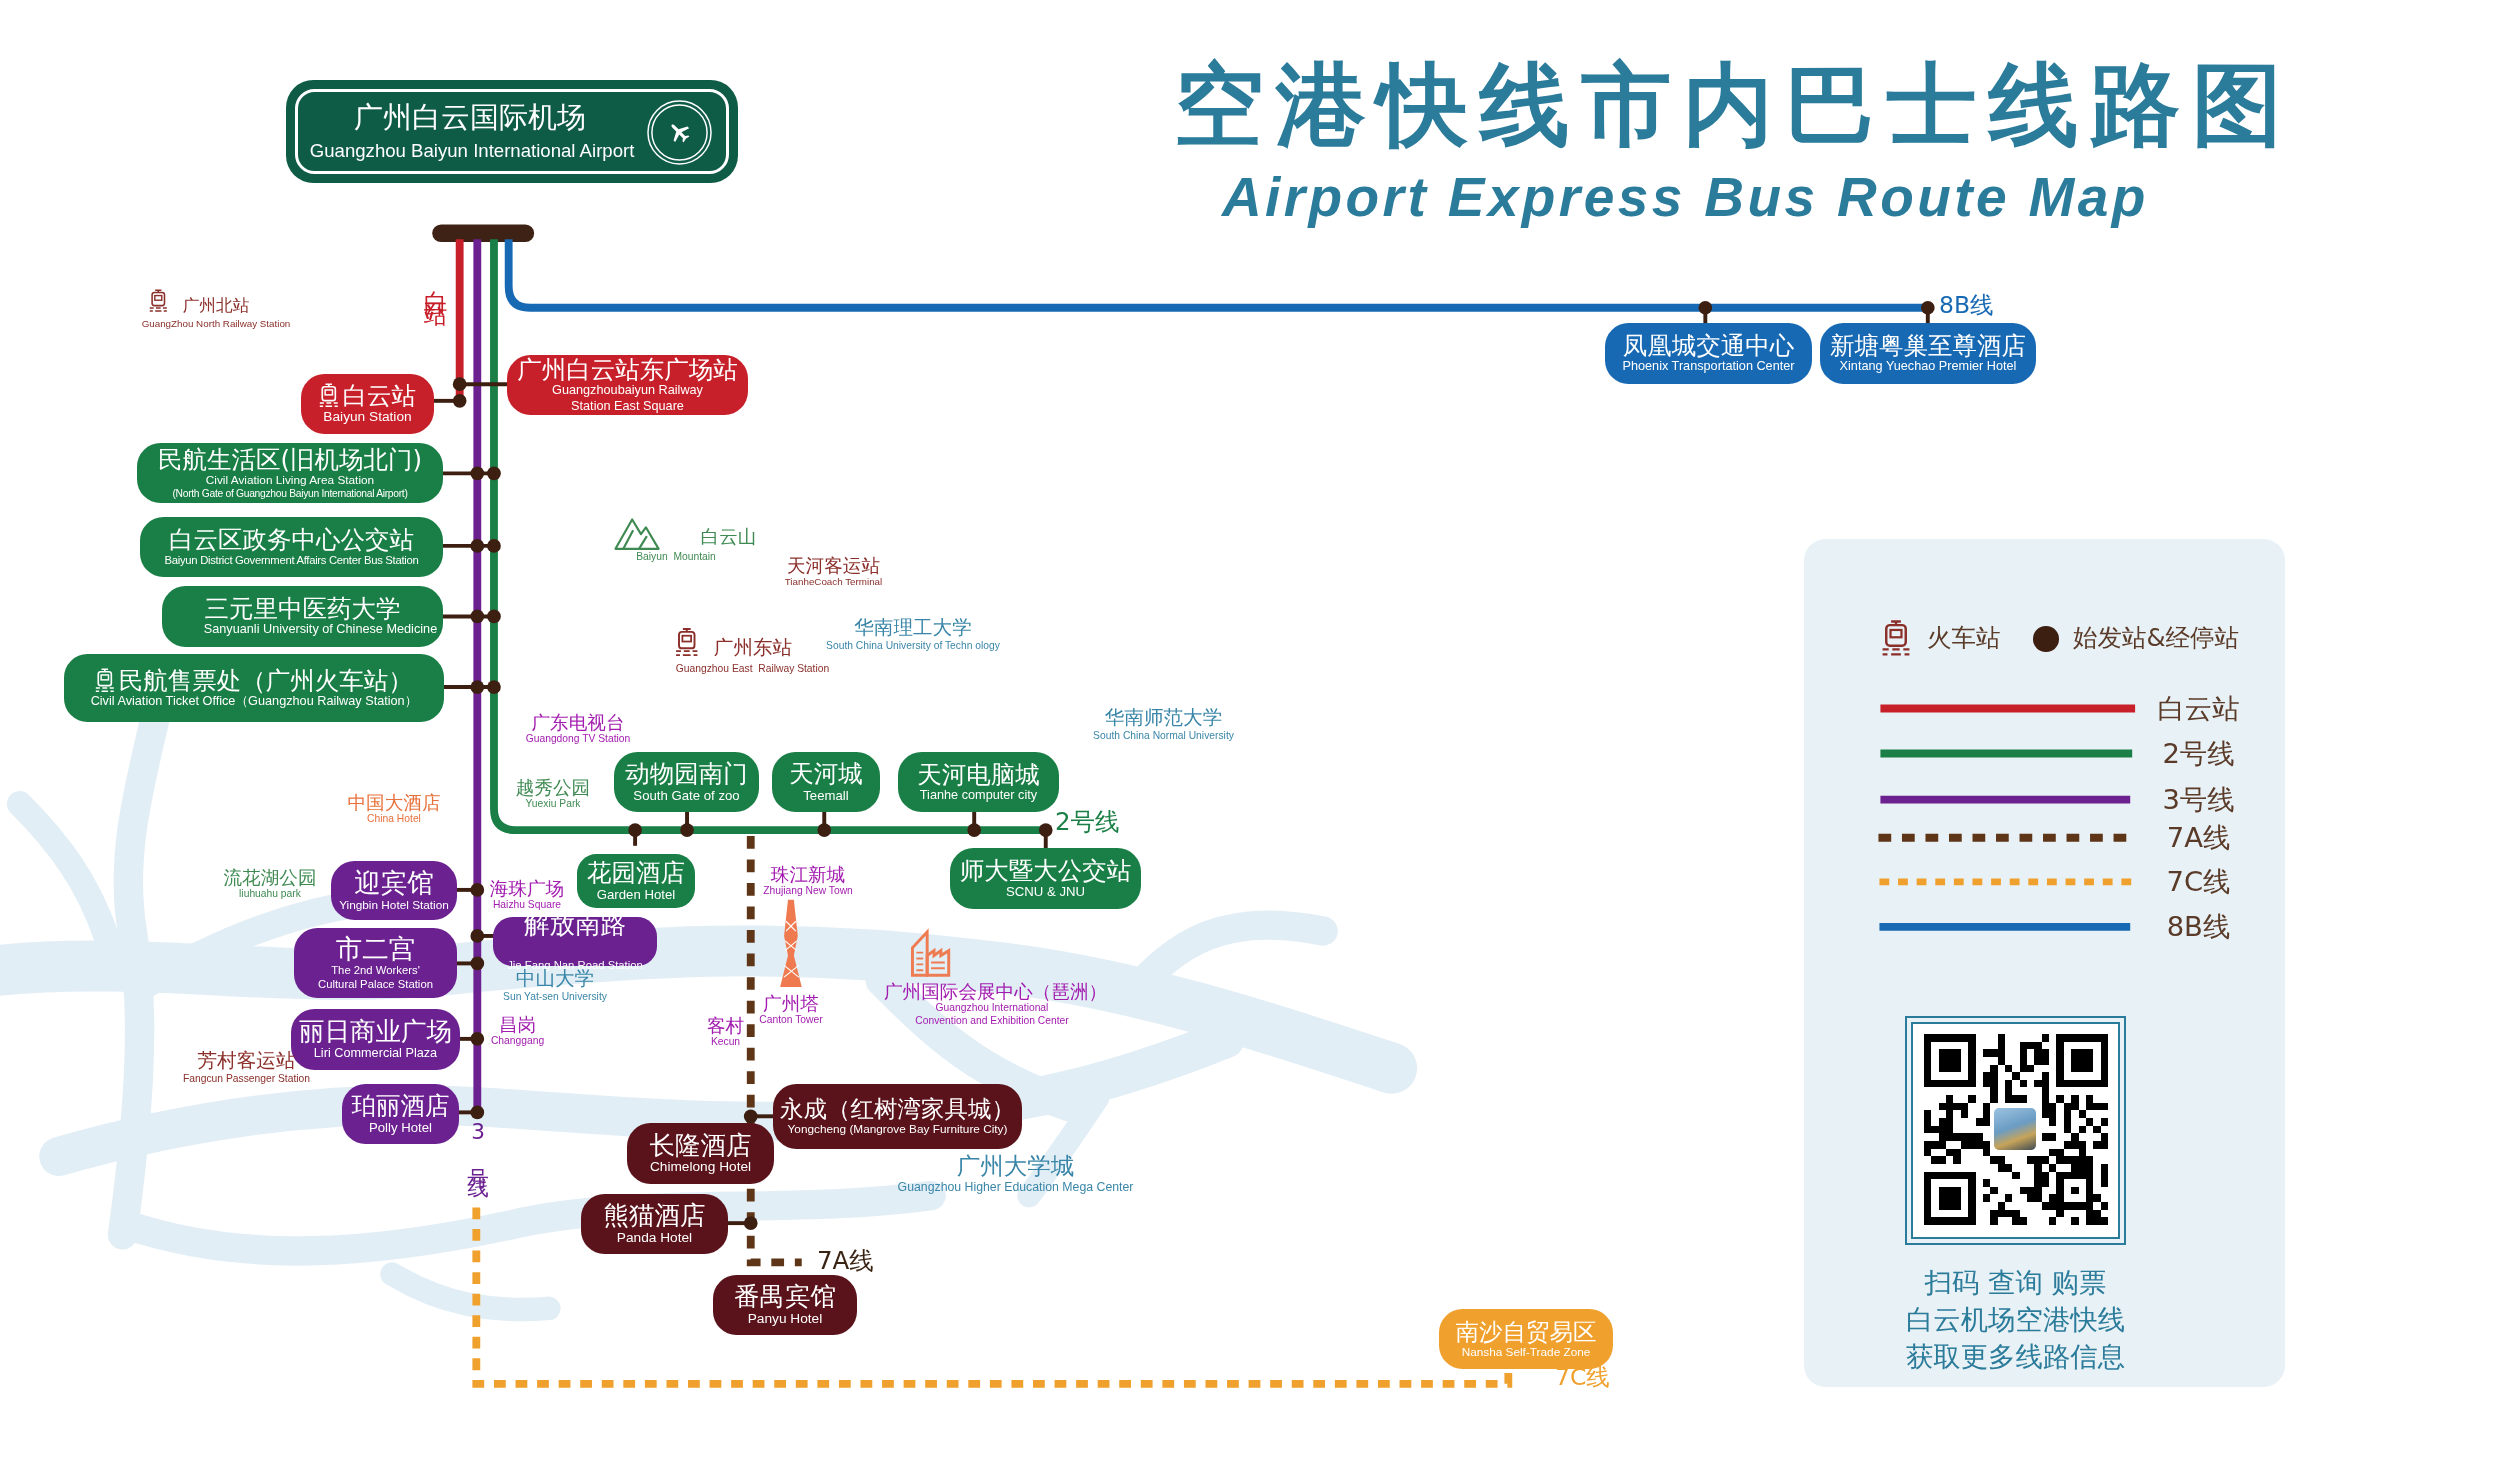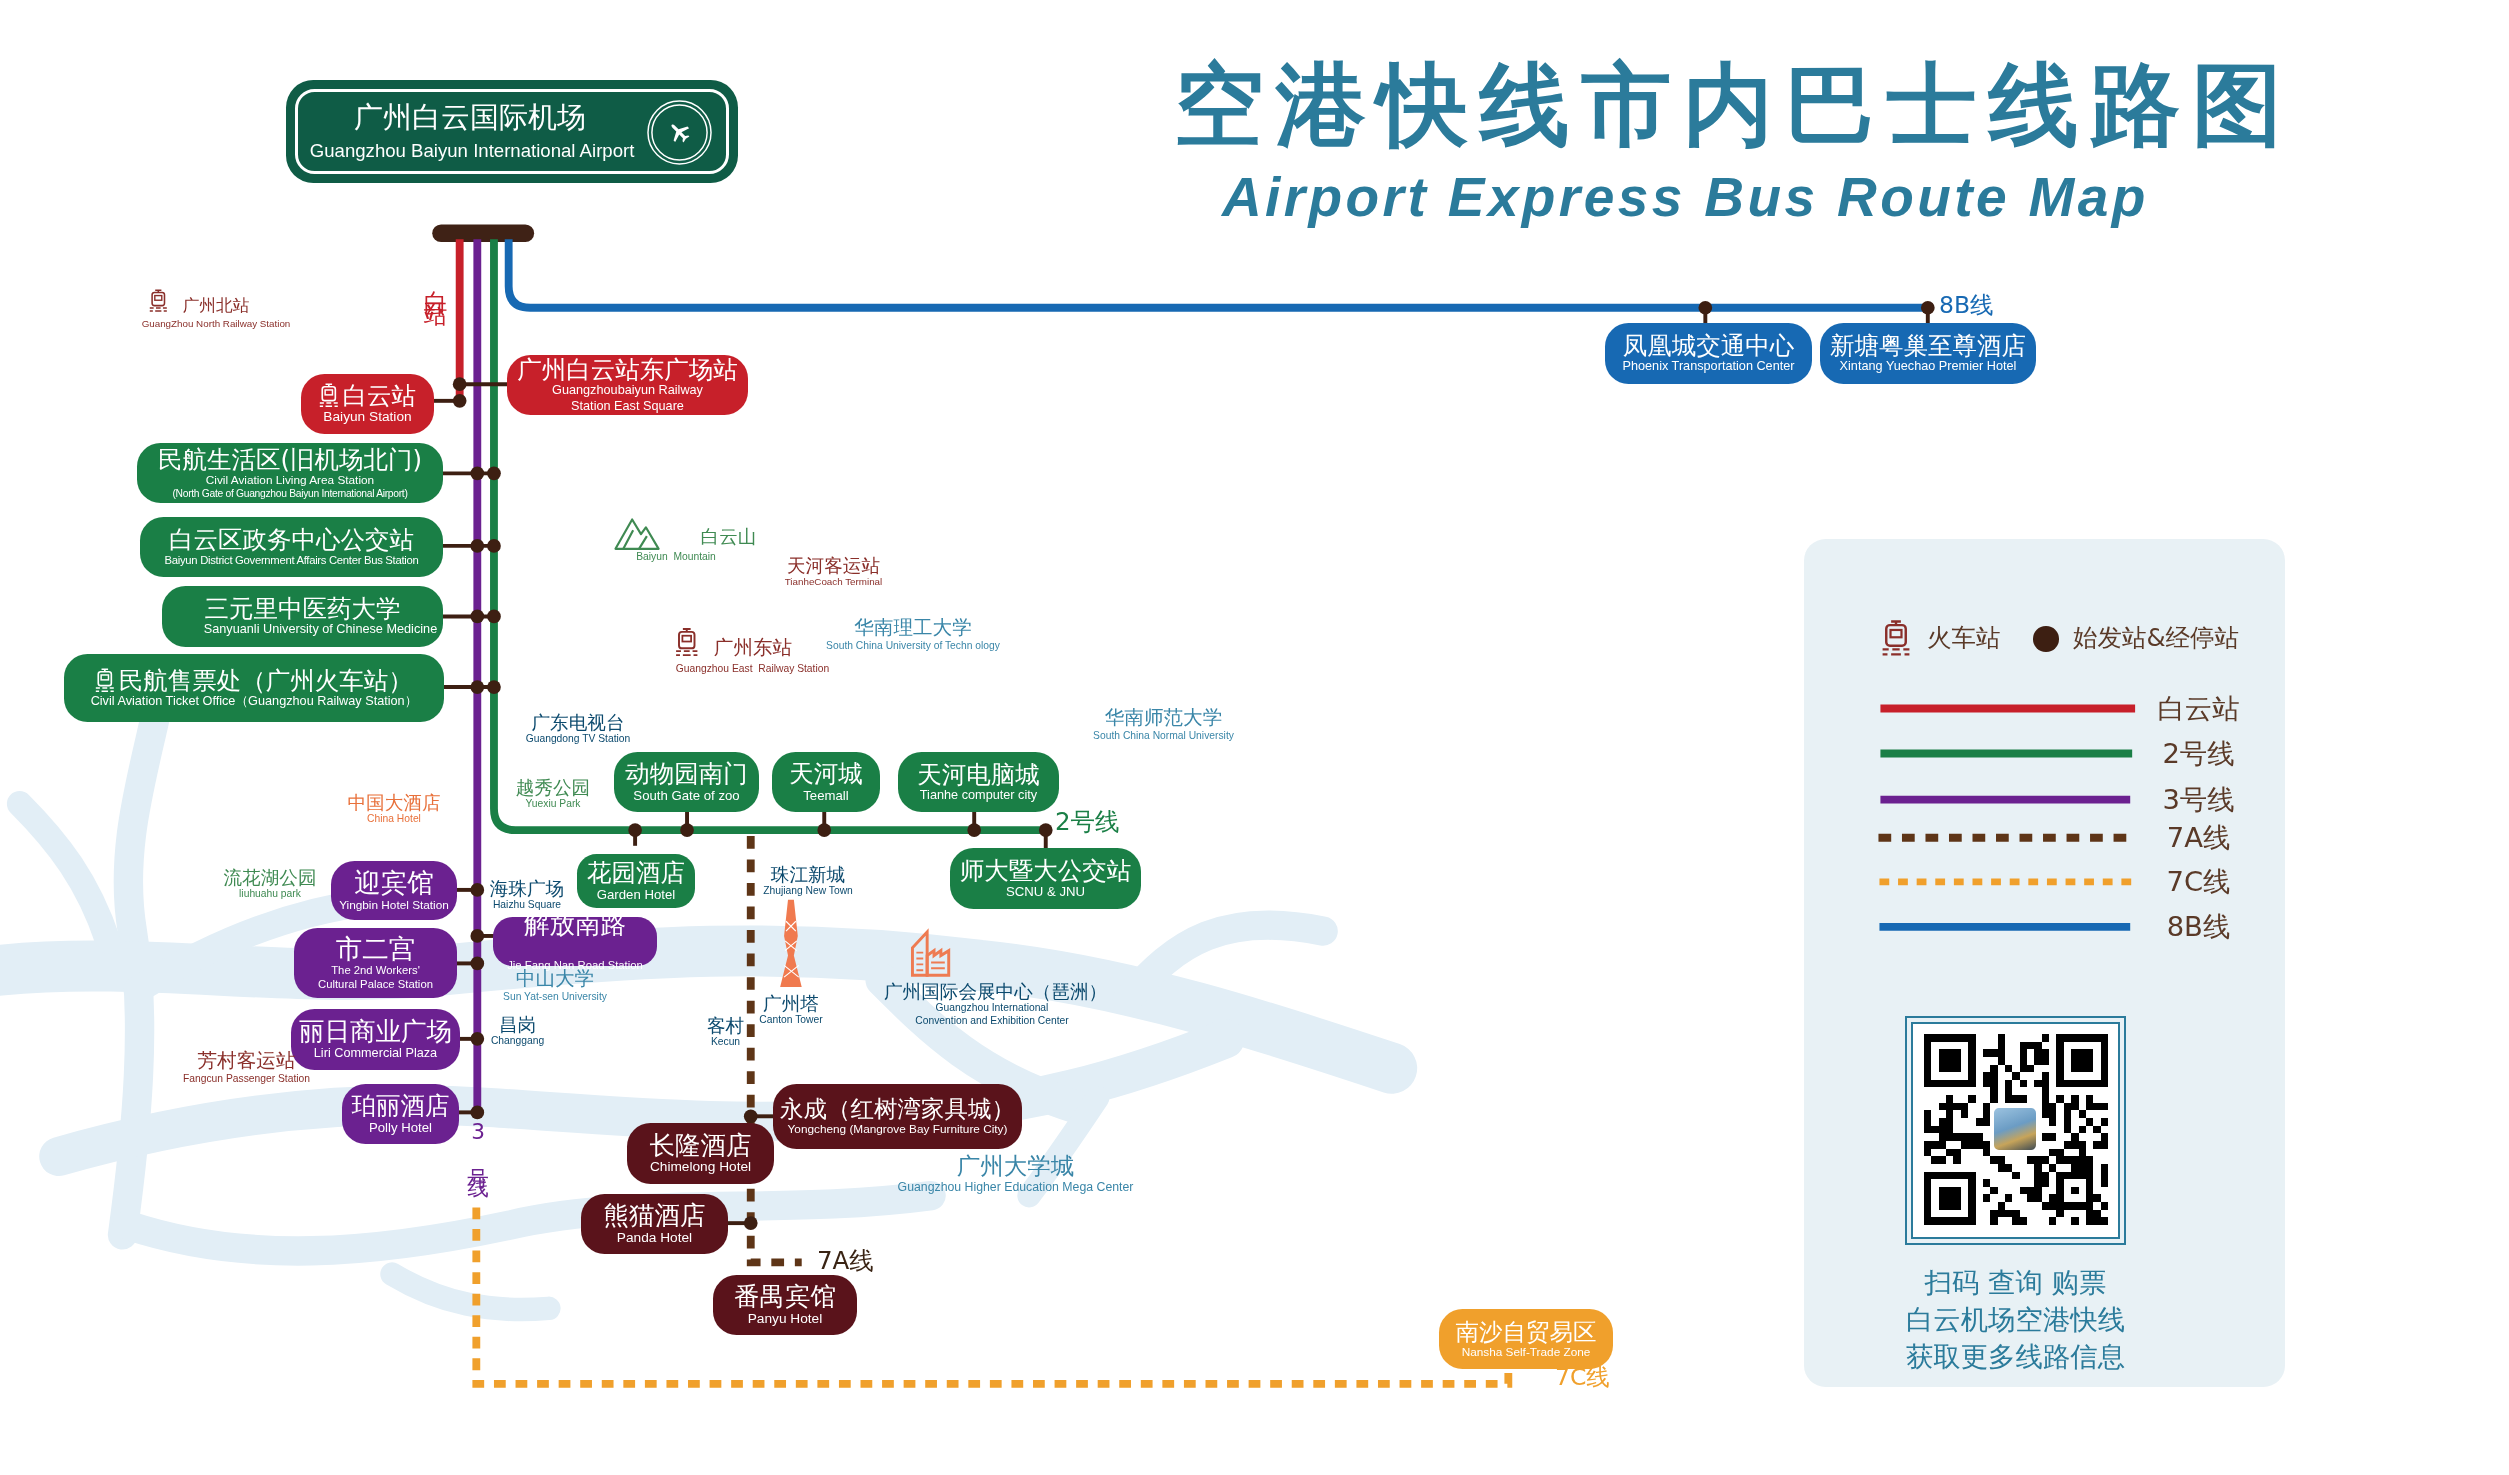--- a/index.html
+++ b/index.html
@@ -30,21 +30,21 @@
   .pill .cn{font-size:24.5px;line-height:1.12;white-space:nowrap;}
   .pill .en{font-family:"Liberation Sans", sans-serif;font-size:12.7px;line-height:1.22;white-space:nowrap;}
   .pill .cn-row{display:flex;align-items:center;gap:3.9px;}
   .pill .train{width:19.6px;height:27.4px;color:#fff;}
   .p-red{background:var(--red);} .p-green{background:var(--green);} .p-purple{background:var(--purple);}
   .p-maroon{background:var(--maroon);} .p-blue{background:var(--blue);} .p-orange{background:var(--orange);}
   
   .lm{position:absolute;text-align:center;white-space:nowrap;}
   .lm .cn{display:block;font-size:18.6px;line-height:1.15;}
   .lm .en{display:block;font-family:"Liberation Sans", sans-serif;font-size:10.3px;line-height:1.2;}
-  .c-rail{color:var(--rail);} .c-park{color:var(--park);} .c-uni{color:var(--uni);} .c-black{color:#0c4a6e;} .c-hotel{color:var(--hotel);}
+  .c-rail{color:var(--rail);} .c-park{color:var(--park);} .c-uni{color:var(--uni);} .c-black{color:#a21caf;} .c-hotel{color:var(--hotel);}
   .lm-icon{position:absolute;}
   
   .line-label{position:absolute;font-size:24.5px;white-space:nowrap;line-height:1;}
   .vertical{writing-mode:vertical-rl;text-orientation:upright;letter-spacing:5.9px;line-height:1;}
   
   .legend{position:absolute;left:1804px;top:539px;width:481px;height:848px;border-radius:21.6px;background:var(--legend_panel);}
   .legend .key{position:absolute;font-size:24.5px;color:var(--legend_text);white-space:nowrap;line-height:1;}
   .legend .lbl{position:absolute;left:343px;width:103px;text-align:center;font-size:27.4px;color:var(--legend_text);white-space:nowrap;line-height:1;}
   .qr-frame{position:absolute;left:101px;top:477px;width:221px;height:229px;box-sizing:border-box;border:2px solid var(--title);padding:3.9px;}
   .qr-frame .in{width:100%;height:100%;box-sizing:border-box;border:2px solid var(--title);background:#fff;}

